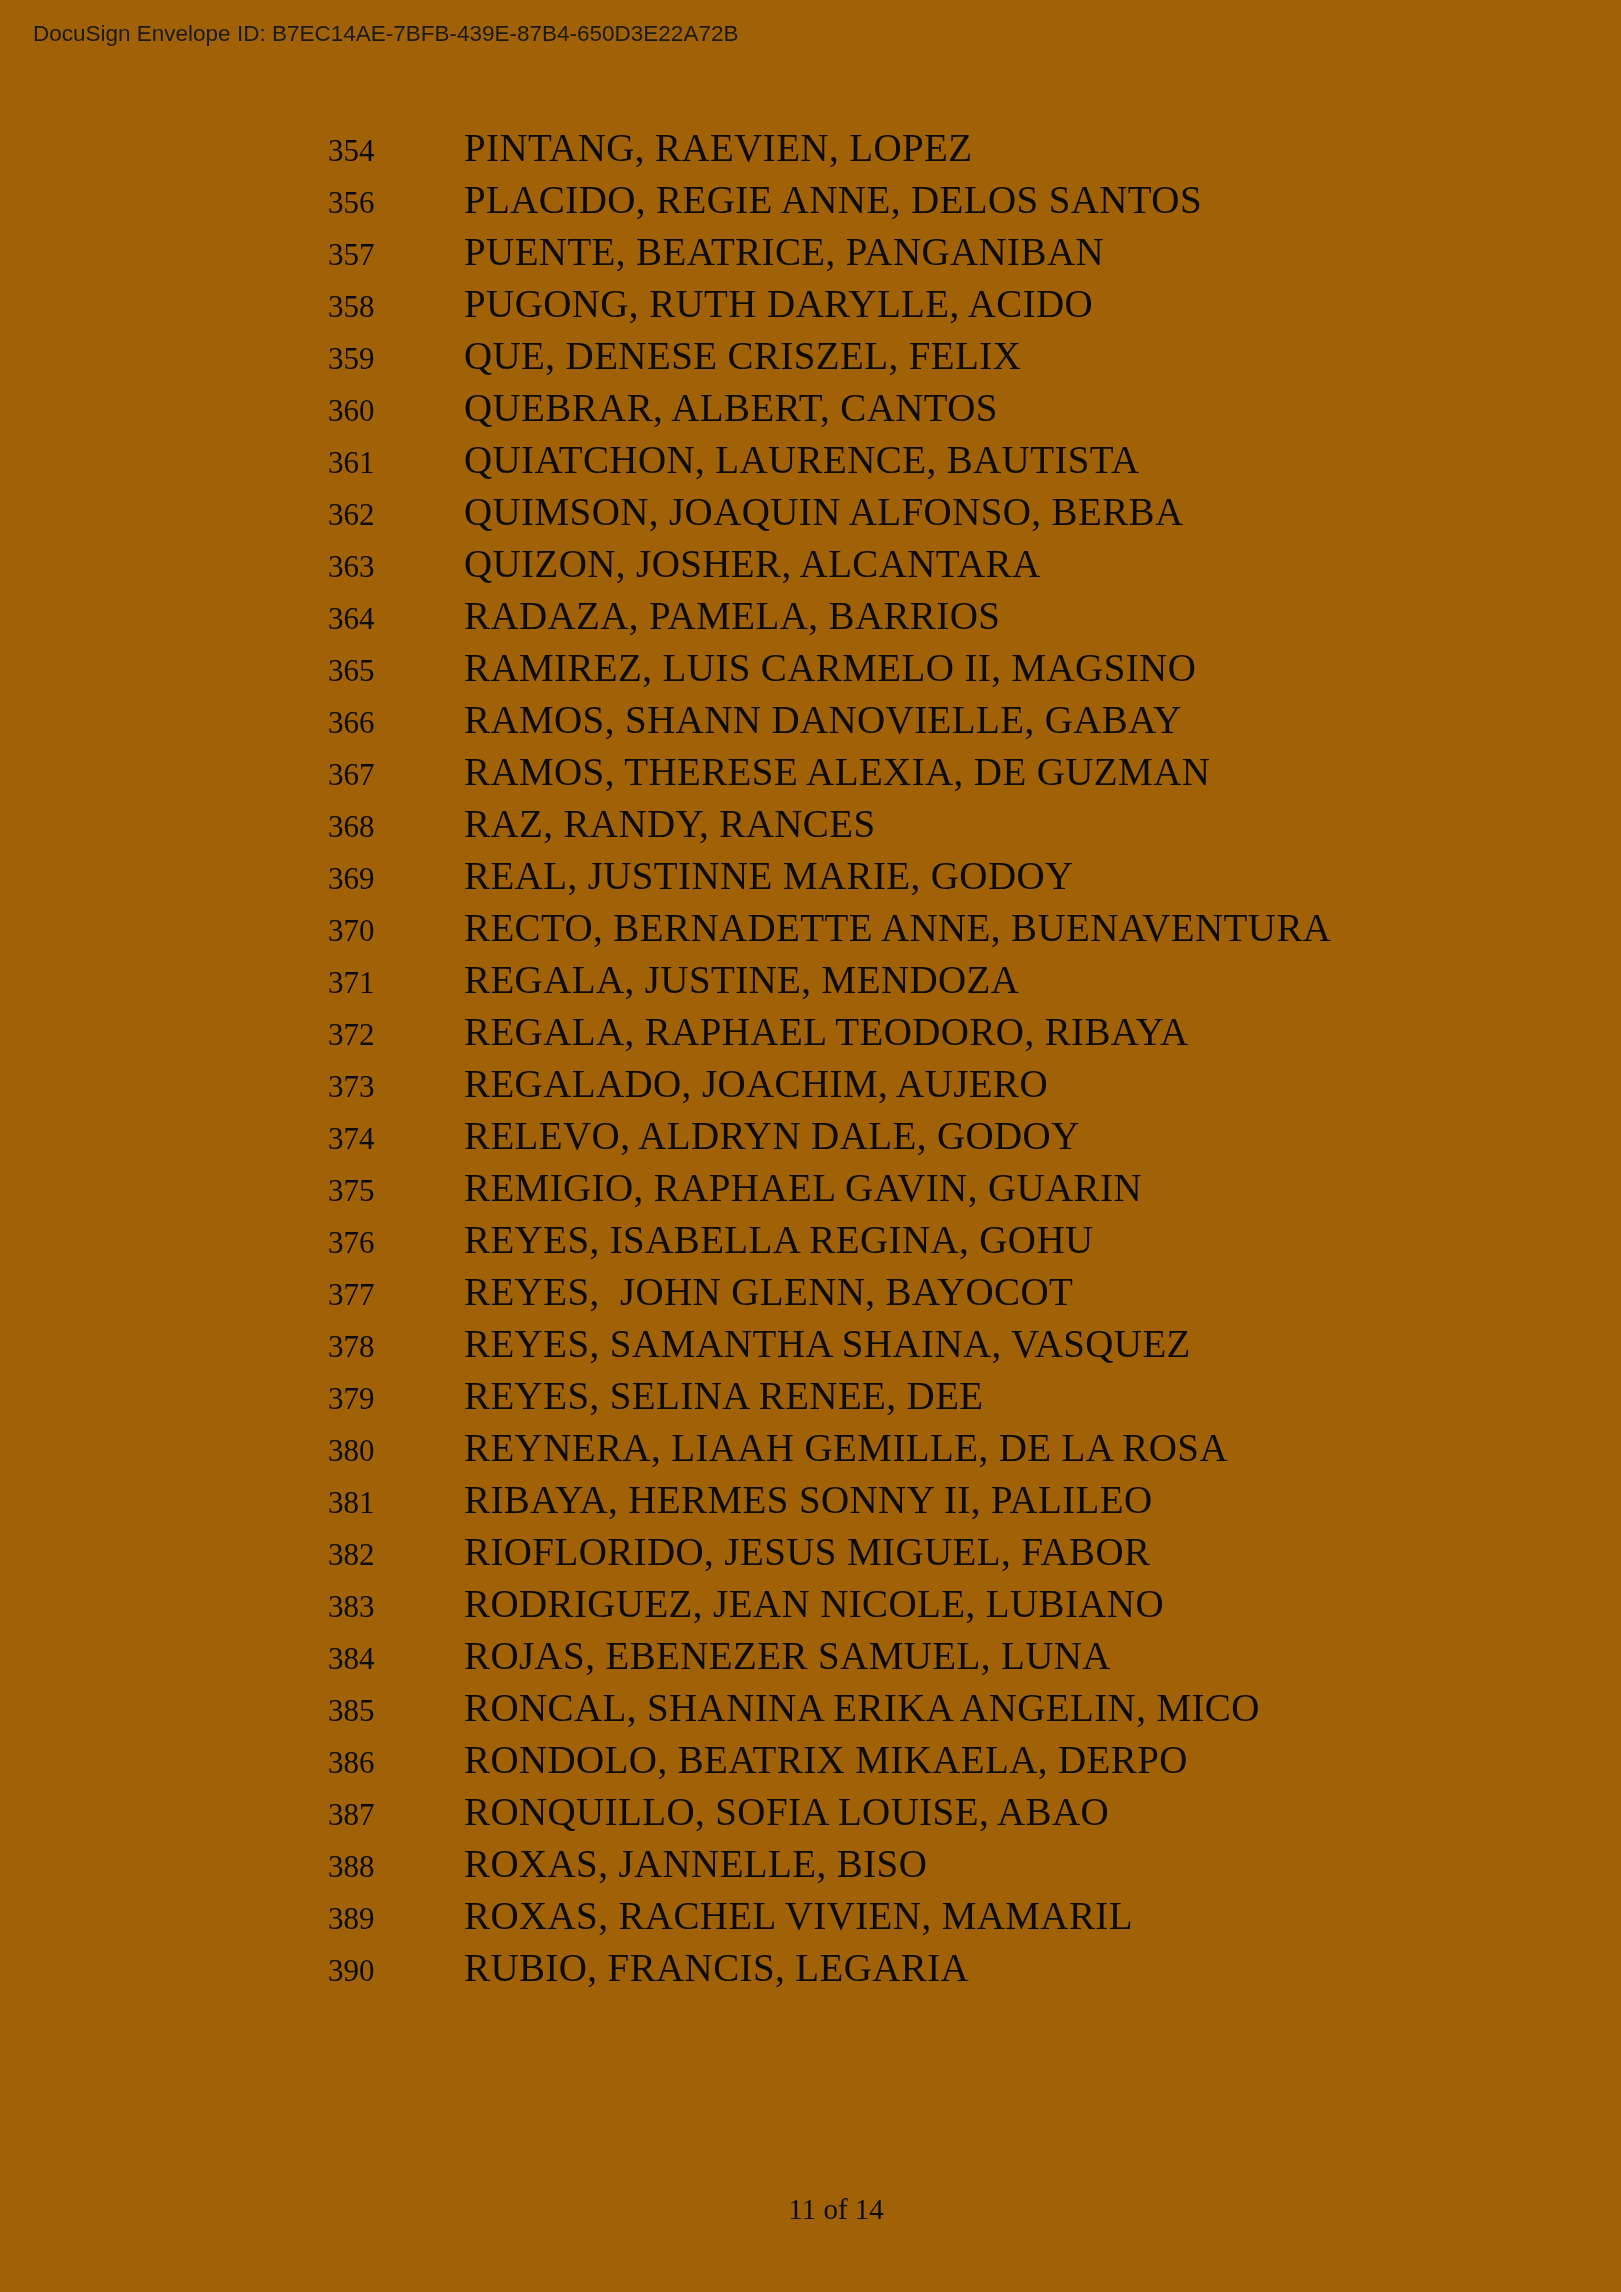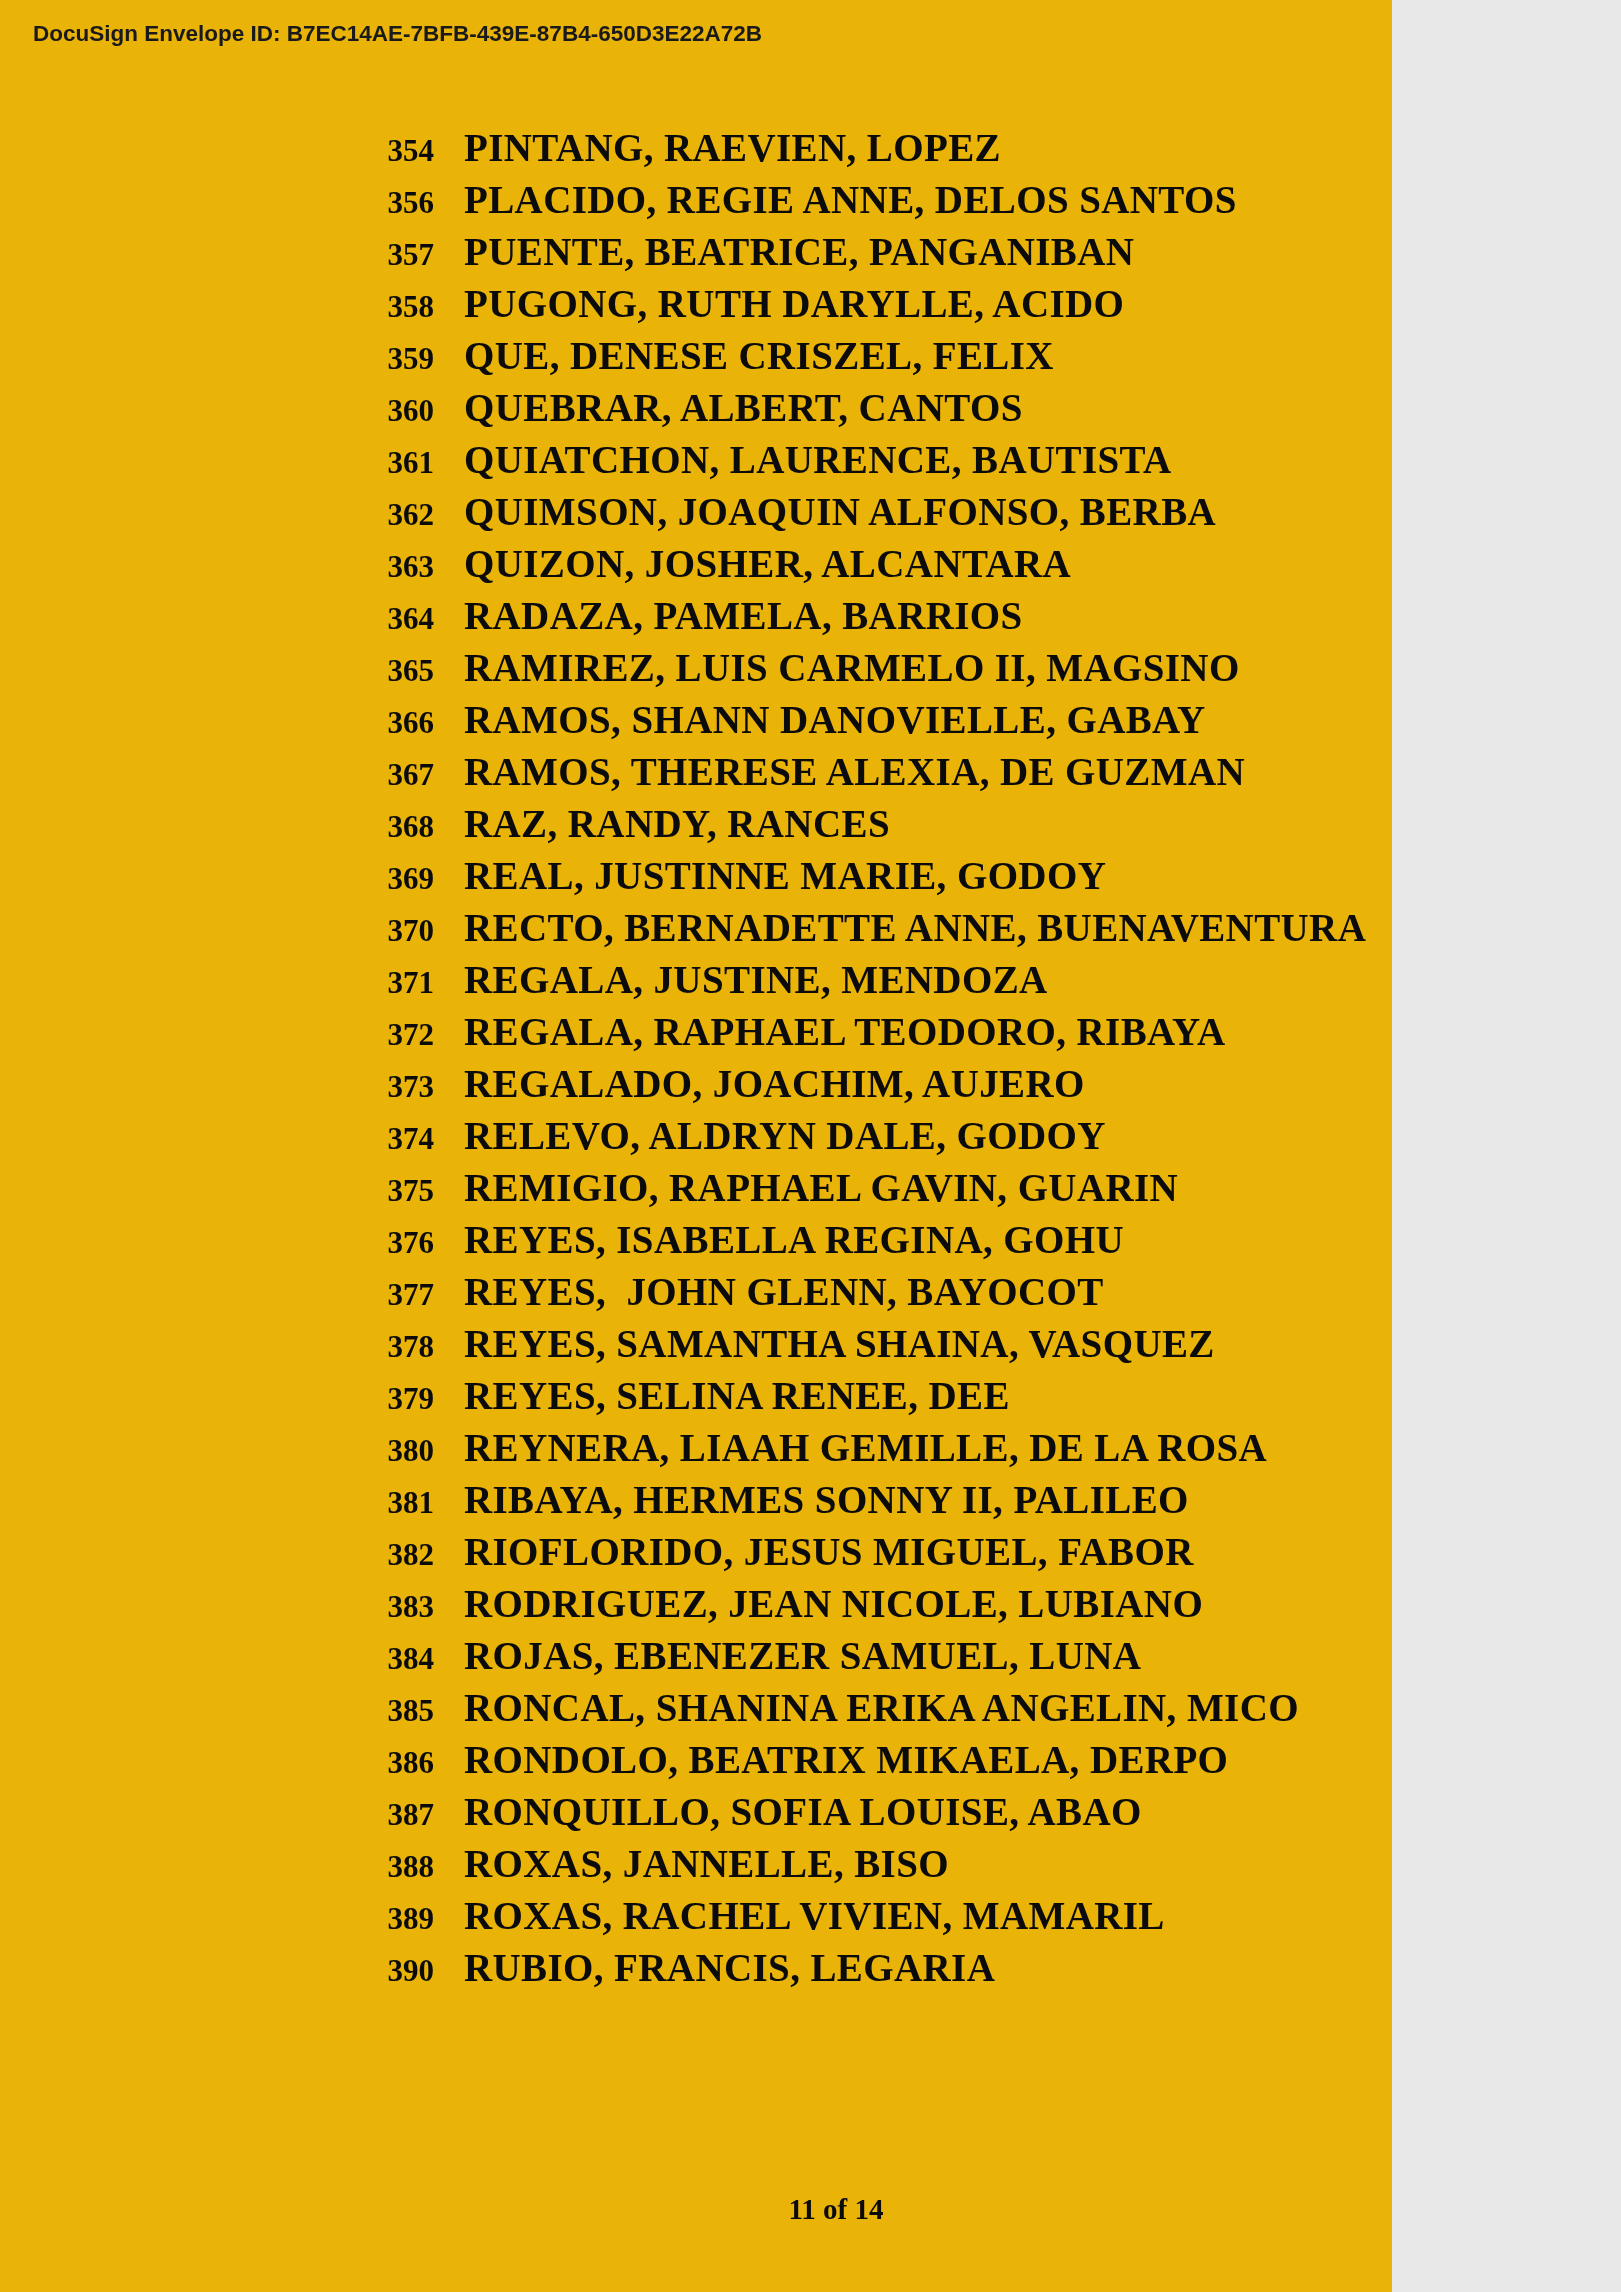--- a/index.html
+++ b/index.html
@@ -2,27 +2,26 @@
 <html><head>
 <meta charset="utf-8">
 <style>
   html, body {
     margin: 0;
     padding: 0;
     background: #e8e8e8;
   }
   .page {
     position: relative;
-    width: 1392px;
+    width: 1621px;
     height: 2293px;
-    background: #eab308;
+    background: #a16207;
     color: #0b0b0b;
     font-family: "Liberation Serif", serif;
     overflow: hidden;
-    font-weight: bold;
   }
   .envelope-id {
     position: absolute;
     left: 33px;
     top: 19.6px;
     font-family: "Liberation Sans", sans-serif;
     font-size: 22.5px;
     line-height: 27.4px;
     color: #1a1a1a;
     white-space: nowrap;
@@ -35,21 +34,21 @@
   }
   .row {
     display: flex;
     align-items: baseline;
     height: 52px;
     line-height: 52px;
     white-space: nowrap;
   }
   .num {
     flex: 0 0 106px;
-    text-align: right;
+    text-align: left;
     font-size: 31px;
   }
   .name {
     margin-left: 30px;
     font-size: 39px;
     letter-spacing: 0.01em;
     white-space: pre; 
   }
   .footer {
     position: absolute;

